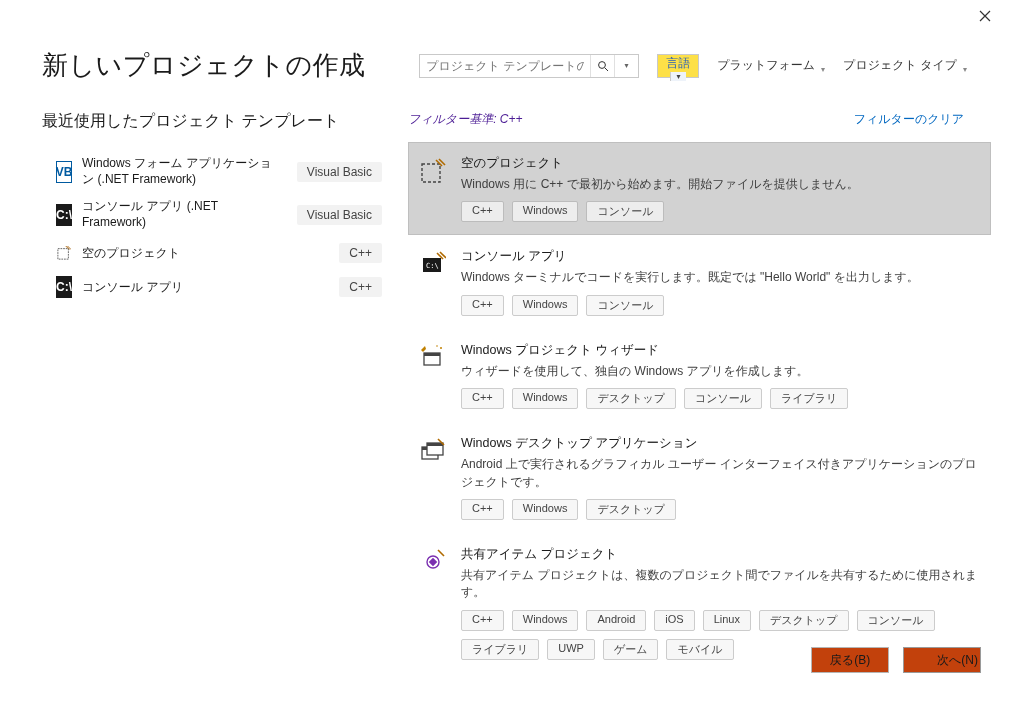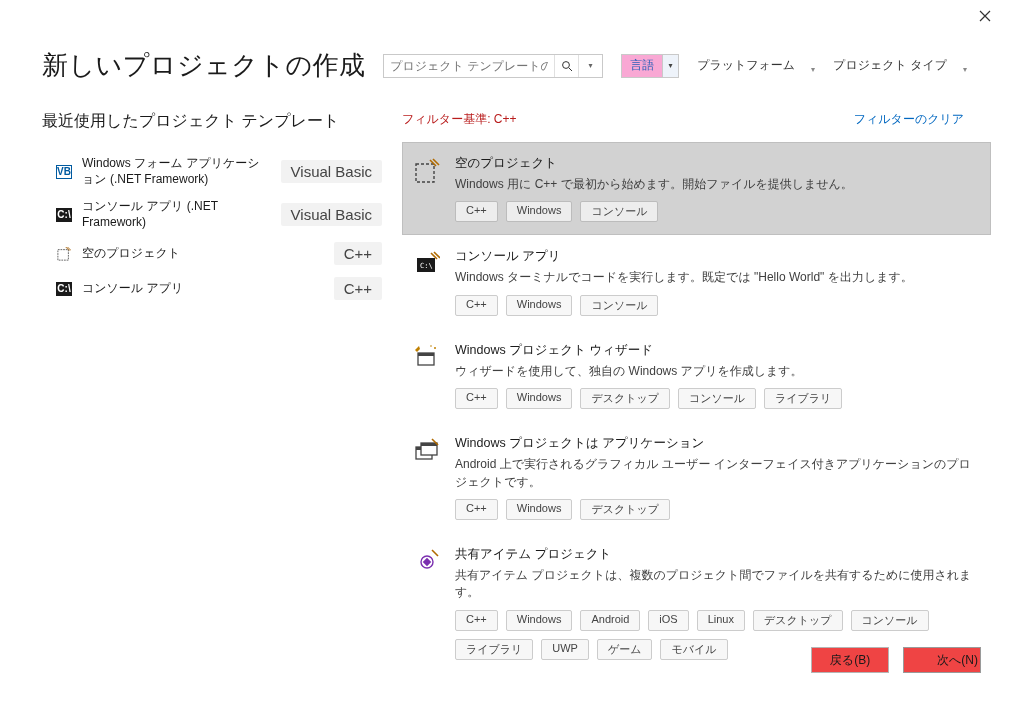--- a/index.html
+++ b/index.html
@@ -5,51 +5,51 @@
   * { box-sizing: border-box; }
   html, body { margin: 0; padding: 0; font-family: "Yu Gothic UI", "Segoe UI", sans-serif; font-size: 12px; color: #1a1a1a; background: #fff; width: 1009px; height: 701px; overflow: hidden; }
   .window { position: relative; width: 1009px; height: 701px; }
   .close-btn { position: absolute; top: 6px; right: 10px; font-size: 14px; color: #444; cursor: pointer; padding: 4px 8px; }
   .header-row { display: flex; align-items: center; padding: 48px 42px 0 42px; }
   .title { font-size: 26px; font-weight: 400; letter-spacing: 0.5px; }
   .header-right { margin-left: auto; display: flex; align-items: center; gap: 18px; }
   .search-wrap { display: flex; align-items: center; border: 1px solid #c9c9c9; height: 24px; background: #fff; }
   .search-input { border: none; outline: none; width: 170px; height: 22px; padding: 0 6px; font-size: 12px; color: #888; }
   .search-btn { width: 24px; height: 22px; display: flex; align-items: center; justify-content: center; border-left: 1px solid #e0e0e0; cursor: pointer; }
-  .lang-combo { display: flex; align-items: center; border: 1px solid #c9c9c9; height: 24px; background: #f9a8d4; }
+  .lang-combo { display: flex; align-items: center; border: 1px solid #c9c9c9; height: 24px; background: #fde047; flex-direction: column; }
   .lang-label { padding: 0 8px; color: #2a5fb8; }
   .lang-chevron { width: 16px; background: #eef3fa; border-left: 1px solid #c9c9c9; height: 22px; display: flex; align-items: center; justify-content: center; color: #444; font-size: 8px; cursor: pointer; }
-  .combo-plain { display: flex; align-items: flex-end; gap: 16px; cursor: pointer; color: #333; }
+  .combo-plain { display: flex; align-items: flex-end; gap: 6px; cursor: pointer; color: #333; }
   .chev-sm { font-size: 8px; color: #888; }
-  .body-row { display: flex; padding: 28px 18px 0 42px; }
+  .body-row { display: flex; padding: 28px 18px 0 42px; gap: 6px; }
   .left-pane { width: 340px; flex: 0 0 auto; }
   .recent-heading { font-size: 16px; margin-bottom: 18px; }
   .recent-item { display: flex; align-items: center; padding: 6px 0 6px 14px; gap: 10px; }
-  .recent-icon { width: 16px; height: 14px; display: flex; align-items: center; justify-content: center; font-size: 10px; font-weight: bold; border: 1px solid #555; color: #333; }
+  .recent-icon { width: 16px; height: 22px; display: flex; align-items: center; justify-content: center; font-size: 12px; font-weight: bold; border: 1px solid #555; color: #333; }
   .recent-icon.vb { border-color: #005aa0; color: #005aa0; }
   .recent-icon.cli { background: #1a1a1a; border-color: #1a1a1a; color: #fff; }
   .recent-icon.empty svg { display: block; }
   .recent-title { flex: 1; padding-right: 6px; line-height: 1.3; }
-  .recent-badge { background: #f2f2f2; padding: 3px 10px; border-radius: 2px; color: #444; font-size: 15px; }
+  .recent-badge { background: #f2f2f2; padding: 3px 10px; border-radius: 2px; color: #444; font-size: 12px; }
   .right-pane { flex: 1; padding-left: 20px; }
   .filter-row { display: flex; align-items: center; margin-bottom: 14px; }
-  .filter-label { color: #b91c1c; }
+  .filter-label { color: #4c1d95; font-style: italic; }
   .filter-clear { margin-left: auto; color: #0067c0; cursor: pointer; margin-right: 27px; }
   .tmpl-list { }
   .tmpl-item { display: flex; padding: 12px 10px 12px 10px; gap: 14px; border: 1px solid transparent; }
   .tmpl-item.selected { background: #d2d2d2; border: 1px solid #bfbfbf; }
   .tmpl-icon { width: 28px; height: 28px; display: flex; align-items: center; justify-content: center; flex: 0 0 auto; margin-top: 2px; }
   .tmpl-body { flex: 1; }
   .tmpl-title { font-size: 12.5px; margin-bottom: 4px; }
   .tmpl-desc { color: #404040; margin-bottom: 8px; line-height: 1.45; }
   .tag-row { display: flex; flex-wrap: wrap; gap: 8px; }
   .tag { border: 1px solid #ccc; background: #f7f7f7; padding: 2px 10px; border-radius: 2px; font-size: 11px; color: #444; }
   .tmpl-item.selected .tag { background: #ededed; border-color: #bcbcbc; }
   .footer { position: absolute; bottom: 28px; right: 28px; display: flex; gap: 14px; }
-  .btn { min-width: 78px; height: 26px; border: 1px solid #b5b5b5; background: #ef4444; display: flex; align-items: center; justify-content: center; cursor: pointer; font-size: 12px; }
+  .btn { min-width: 78px; height: 26px; border: 1px solid #b5b5b5; background: #c2410c; display: flex; align-items: center; justify-content: center; cursor: pointer; font-size: 12px; }
   .btn.primary { border-color: #9a9a9a; padding-left: 31px; }
   svg { display: block; }
 </style>
 </head>
 <body>
 
 <div class="window">
   <div class="close-btn">
     <svg width="12" height="12" viewBox="0 0 12 12">
         <path d="M1 1 L11 11 M11 1 L1 11" stroke="#333" stroke-width="1.2"></path>
@@ -186,21 +186,21 @@
             <div class="tmpl-icon">
               <svg width="26" height="26" viewBox="0 0 26 26">
                 <rect x="2" y="9" width="16" height="12" fill="none" stroke="#444" stroke-width="1.3"></rect>
                 <rect x="2" y="9" width="16" height="3" fill="#444"></rect>
                 <rect x="7" y="5" width="16" height="12" fill="#fff" stroke="#444" stroke-width="1.3"></rect>
                 <rect x="7" y="5" width="16" height="3" fill="#444"></rect>
                 <path d="M18 1 L24 7" stroke="#b06a00" stroke-width="1.6"></path>
               </svg>
             </div>
             <div class="tmpl-body">
-              <div class="tmpl-title">Windows プロジェクトは アプリケーション</div>
+              <div class="tmpl-title">Windows デスクトップ アプリケーション</div>
               <div class="tmpl-desc">Android 上で実行されるグラフィカル ユーザー インターフェイス付きアプリケーションのプロジェクトです。</div>
               <div class="tag-row">
                 <span class="tag">C++</span>
                 <span class="tag">Windows</span>
                 <span class="tag">デスクトップ</span>
               </div>
             </div>
           </div>
           <div class="tmpl-item">
             <div class="tmpl-icon">

